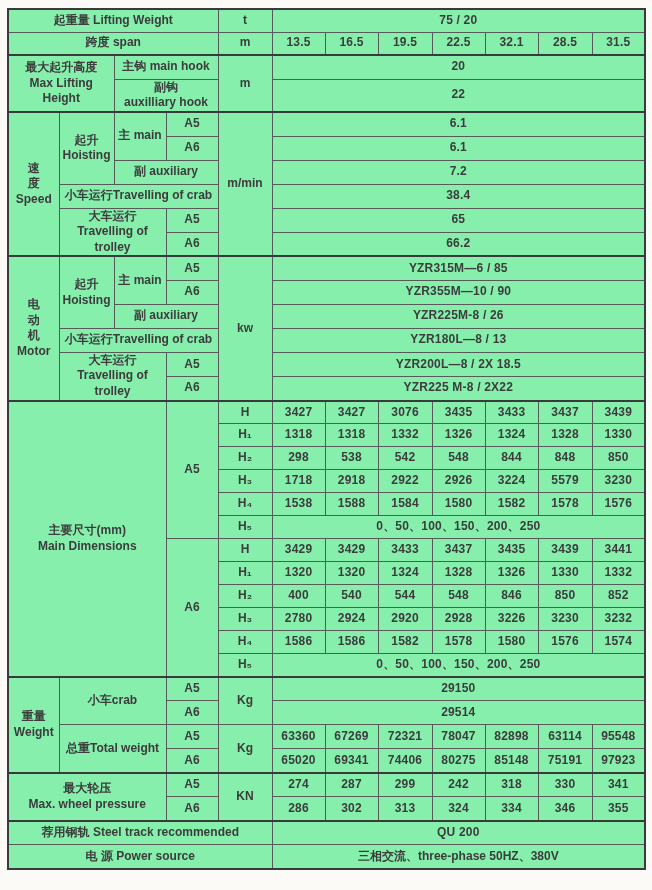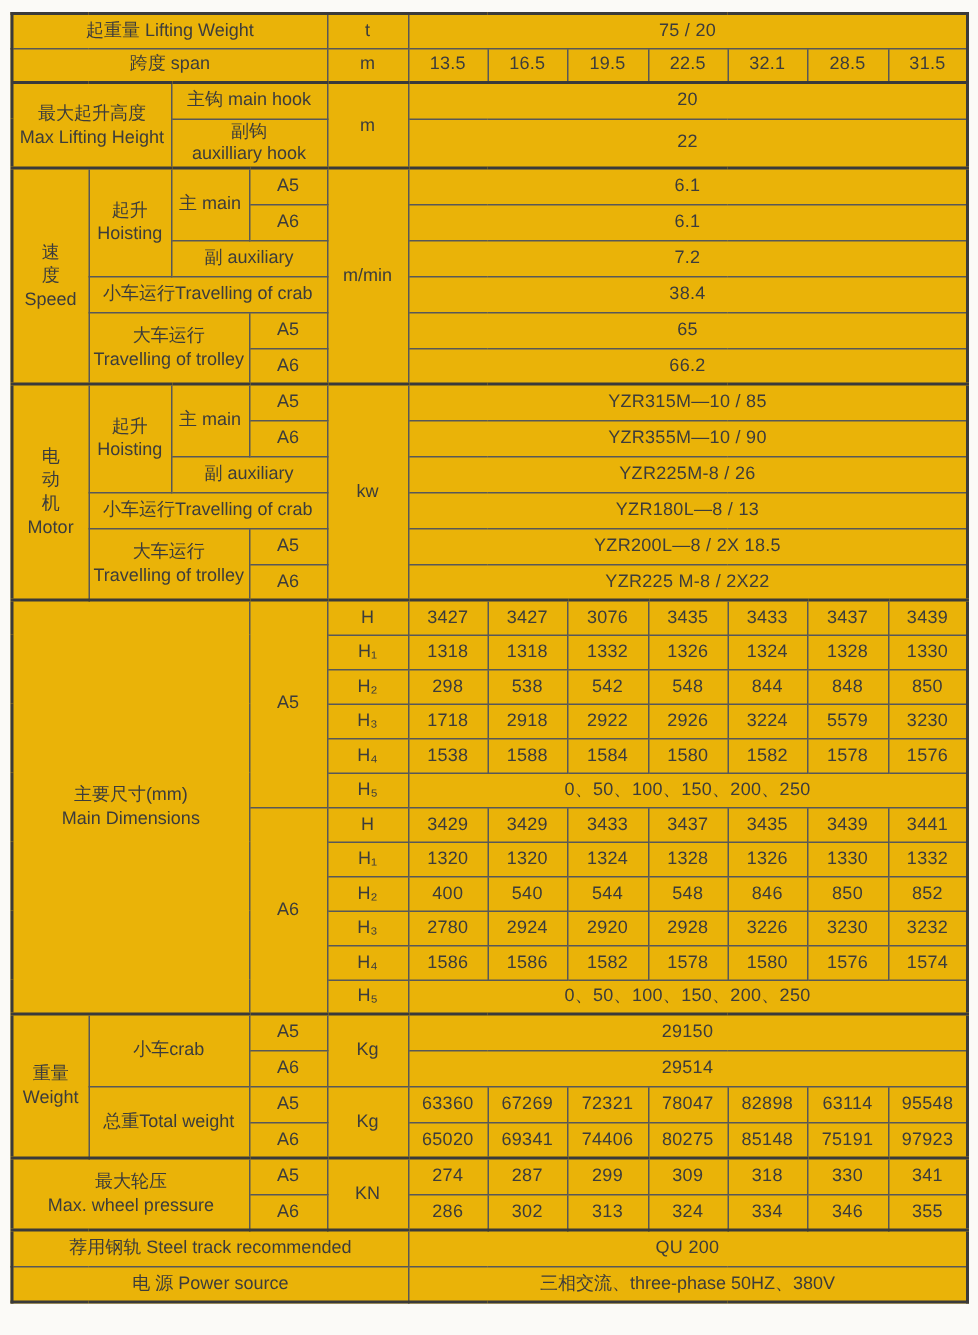--- a/index.html
+++ b/index.html
@@ -1,18 +1,18 @@
 <!DOCTYPE html>
 <html><head>
 <meta charset="utf-8">
 <style>
   html,body{margin:0;padding:0;background:#fbfaf7;}
   body{width:652px;height:890px;font-family:"Liberation Sans","DejaVu Sans",sans-serif;}
   .sheet{padding:8px 7px;}
-  table.spec{border-collapse:collapse;table-layout:fixed;width:637px;border:2px solid #3a3a3a;background:#eab308;}
+  table.spec{border-collapse:collapse;table-layout:fixed;width:637px;border:2px solid #3a3a3a;background:#86efac;font-weight:bold;}
   td{border:1px solid #585858;text-align:center;vertical-align:middle;padding:0 2px;
      font-size:12px;color:#3c3c3c;white-space:pre-line;line-height:1.3;overflow:hidden;}
   tr{height:24px;}
   tr.h23{height:23px;}
   tr.h33{height:33px;}
   tr.hd{height:23px;}
   tr.sec td{border-top:2px solid #3a3a3a;}
   td.num{letter-spacing:0.2px;}
 </style>
 </head>
@@ -104,21 +104,21 @@
 <tr class="sec">
   <td rowspan="6">电
 动
 机
 Motor</td>
   <td rowspan="3">起升
 Hoisting</td>
   <td rowspan="2">主 main</td>
   <td>A5</td>
   <td rowspan="6">kw</td>
-  <td colspan="7" class="num">YZR315M—10 / 85</td>
+  <td colspan="7" class="num">YZR315M—6 / 85</td>
 </tr>
 <tr>
   <td>A6</td>
   <td colspan="7" class="num">YZR355M—10 / 90</td>
 </tr>
 <tr>
   <td colspan="2">副 auxiliary</td>
   <td colspan="7" class="num">YZR225M-8 / 26</td>
 </tr>
 <tr>
@@ -286,21 +286,21 @@
 </tr>
 
 <tr class="sec">
   <td colspan="3" rowspan="2">最大轮压
 Max. wheel pressure</td>
   <td>A5</td>
   <td rowspan="2">KN</td>
   <td class="num">274</td>
   <td class="num">287</td>
   <td class="num">299</td>
-  <td class="num">309</td>
+  <td class="num">242</td>
   <td class="num">318</td>
   <td class="num">330</td>
   <td class="num">341</td>
 </tr>
 <tr>
   <td>A6</td>
   <td class="num">286</td>
   <td class="num">302</td>
   <td class="num">313</td>
   <td class="num">324</td>

